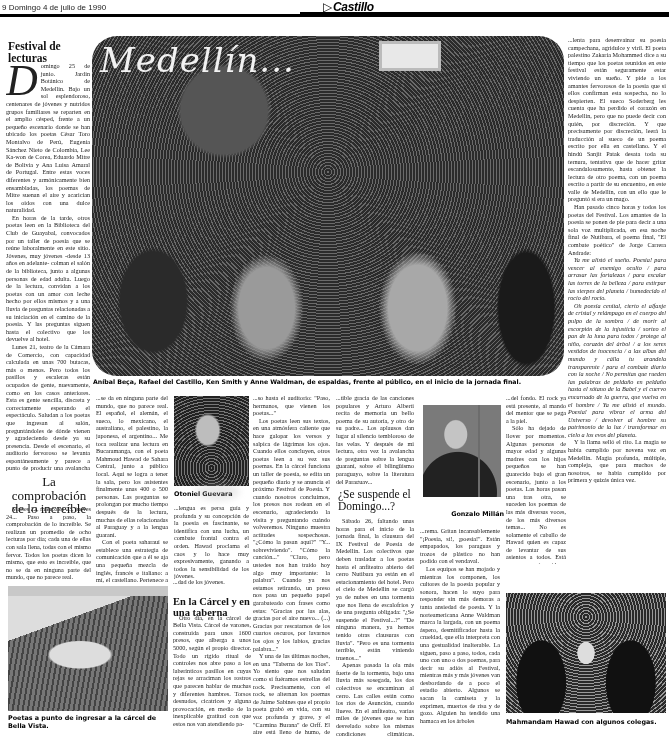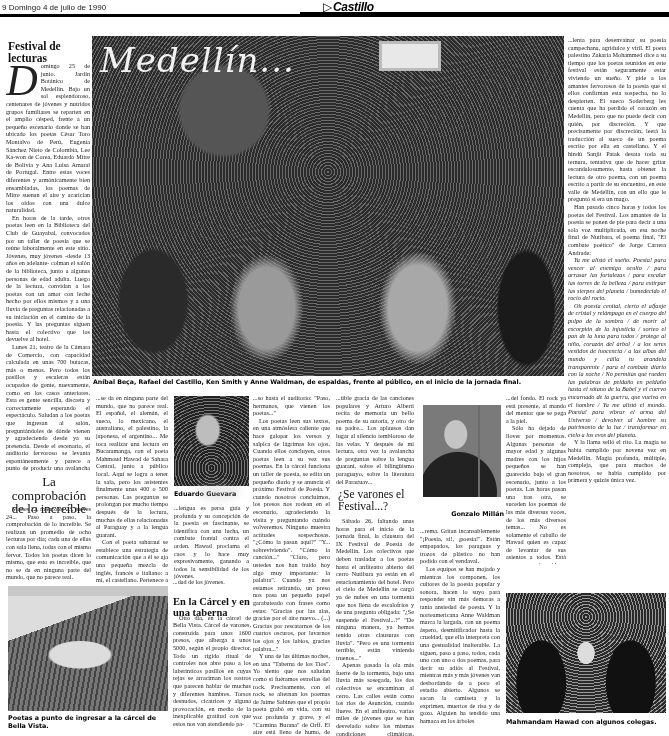--- a/index.html
+++ b/index.html
@@ -66,48 +66,48 @@
   <p class="noind"><span class="dropcap">D</span><span>omingo 25 de junio. Jardín Botánico de Medellín. Bajo un sol esplendoroso, centenares de jóvenes y nutridos grupos familiares se reparten en el amplio césped, frente a un pequeño escenario donde se han ubicado los poetas César Toro Montalvo de Perú, Eugenia Sánchez Nieto de Colombia, Lee Ka-won de Corea, Eduardo Mitre de Bolivia y Ana Luisa Amaral de Portugal. Entre estas voces diferentes y armónicamente bien ensambladas, los poemas de Mitre suenan el aire y acarician los oídos con una dulce naturalidad.</span></p>
   <p>En horas de la tarde, otros poetas leen en la Biblioteca del Club de Guayabal, convocados por un taller de poesía que se reúne laboralmente en este sitio. Jóvenes, muy jóvenes -desde 13 años en adelante- colman el salón de la biblioteca, junto a algunas personas de edad adulta. Luego de la lectura, convidan a los poetas con un amor con leche hecho por ellos mismos y a una lluvia de preguntas relacionadas a su iniciación en el camino de la poesía. Y las preguntas siguen hasta el colectivo que los devuelve al hotel.</p>
   <p>Lunes 21, teatro de la Cámara de Comercio, con capacidad calculada en unas 700 butacas, más o menos. Pero todos los pasillos y escaleras están ocupados de gente, nuevamente, como en los casos anteriores. Esta es gente sencilla, discreta y correctamente esperando el espectáculo. Saludan a los poetas que ingresan al salón, preguntándoles de dónde vienen y agradeciendo desde ya su presencia. Desde el escenario, el auditorio fervoroso se levanta espontáneamente y parece a punto de producir una avalancha sobre los poetas. Minutos antes del inicio de la lectura, se cierra la sala, sin poder albergar a todas las personas que han venido.</p>
 </div>
 
 <div class="hl" style="left:6px;top:475px;width:86px;font-size:13px;font-weight:normal;text-align:center;">La comprobación de lo increíble</div>
 <div class="col" style="left:6px;top:505px;width:85px;height:75px;">
   <p>Martes 22, miércoles 23, jueves 24... Paso a paso, la comprobación de lo increíble. Se realizan un promedio de ocho lecturas por día; cada una de ellas con sala llena, todas con el mismo fervor. Todos los poetas dicen lo mismo, que esto es increíble, que no se da en ninguna parte del mundo, que no parece real.</p>
 </div>
 
-<div class="photo photo-main" style="left:92px;top:36px;width:472px;height:340px;">
+<div class="photo photo-main" style="left:92px;top:36px;width:472px;height:340px;border-radius:25px;">
   <div class="screen"></div>
   <div class="medellin">Medellín...</div>
 </div>
 <div class="caption" style="left:93px;top:378px;width:475px;font-size:6.2px;">Aníbal Beça, Rafael del Castillo, Ken Smith y Anne Waldman, de espaldas, frente al público, en el inicio de la jornada final.</div>
 
 <div class="col" style="left:96px;top:394px;width:72px;height:190px;">
   <p class="noind">...se da en ninguna parte del mundo, que no parece real. El español, el alemán, el sueco, lo mexicano, el australiano, el palestino, la japonesa, el argentino... Me toca realizar una lectura en Bucaramanga, con el poeta Mahmoud Hawad de Sahara Central, junto a público local. Aquí se logra a tener la sala, pero los asistentes finalmente unas 400 o 500 personas. Las preguntas se prolongan por mucho tiempo después de la lectura, muchas de ellas relacionadas al Paraguay y a la lengua guaraní.</p>
   <p>Con el poeta saharauí se establece una estrategia de comunicación que a él se aja una pequeña mezcla de inglés, francés e italiano: a mí, el castellano. Pertenece a una etnia nómada, su lengua es poco conocida y de su poesía...</p>
 </div>
 
 <div class="photo photo-portrait" style="left:174px;top:396px;width:75px;height:90px;"></div>
-<div class="caption" style="left:174px;top:490px;width:80px;">Eduardo Guevara</div>
+<div class="caption" style="left:174px;top:490px;width:80px;">Otoniel Guevara</div>
 <div class="smudge" style="left:195px;top:483px;width:45px;height:18px;"></div>
 <div class="col" style="left:174px;top:504px;width:75px;height:80px;">
   <p class="noind">...lengua es persa guía y profunda y su concepción de la poesía es fascinante, se identifica con una lucha, un combate frontal contra el orden. Hawad proclama el caos y lo hace muy expresivamente, ganando a todos la sensibilidad de los jóvenes.</p>
 </div>
 
 <div class="col" style="left:253px;top:394px;width:77px;height:342px;">
   <p class="noind">...so hasta el auditorio: "Paso, hermanos, que vienen los poetas..."</p>
   <p>Los poetas leen sus textos, en una atmósfera caliente que hace galopar los versos y salpica de lágrimas los ojos. Cuando ellos concluyen, otros poetas leen a su vez sus poemas. En la cárcel funciona un taller de poesía, se edita un pequeño diario y se anuncia el próximo Festival de Poesía. Y cuando nosotros concluimos, los presos nos rodean en el escenario, agradeciendo la visita y preguntando cuándo volveremos. Ninguno muestra actitudes sospechosas. "¿Cómo la pasan aquí?" "Y... sobreviviendo". "Cómo la canción..." "Claro, pero ustedes nos han traído hoy algo muy importante: la palabra". Cuando ya nos estamos retirando, un preso nos pasa un pequeño papel garabateado con frases como estas: "Gracias por las alas, gracias por el aire nuevo... (...) Gracias por rescatarnos de los cuartos oscuros, por lavarnos los ojos y los labios, gracias palabra..."</p>
   <p>Y una de las últimas noches, en una "Taberna de los Tíos". Yo siento que nos saludan como si fuéramos estrellas del rock. Precisamente, con el rock, se alternan los poemas de Jaime Sabines que el propio poeta grabó en vida, con su voz profunda y grave, y el "Carmina Burana" de Orff. El aire está lleno de humo, de temblores de velas, de ansiedades casi palpables... El cubano Alex Pausides desgrana unos poemas con la irreve-</p>
 </div>
 
 <div class="col" style="left:336px;top:394px;width:78px;height:90px;">
   <p class="noind">...tible gracia de las canciones populares y Arturo Alberti recita de memoria un bello poema de su autoría, y otro de su padre... Los aplausos dan lugar al silencio tembloroso de las velas. Y después de mi lectura, otra vez la avalancha de preguntas sobre la lengua guaraní, sobre el bilingüismo paraguayo, sobre la literatura del Paraguay...</p>
 </div>
-<div class="hl" style="left:338px;top:488px;width:78px;font-size:11.5px;font-weight:normal;">¿Se varones el Festival...?</div>
+<div class="hl" style="left:338px;top:488px;width:78px;font-size:11.5px;font-weight:normal;">¿Se suspende el Domingo...?</div>
 <div class="col" style="left:336px;top:517px;width:78px;height:219px;">
   <p>Sábado 26, faltando unas horas para el inicio de la jornada final, la clausura del IX Festival de Poesía de Medellín. Los colectivos que deben trasladar a los poetas hasta el anfiteatro abierto del cerro Nutibara ya están en el estacionamiento del hotel. Pero el cielo de Medellín se cargó ya de nubes en una tormenta que nos llena de escalofríos y de una pregunta obligada: "¿Se suspende el Festival...?" "De ninguna manera, ya hemos tenido otras clausuras con lluvia". "Pero es una tormenta terrible, están viniendo truenos..."</p>
   <p>Apenas pasada la ola más fuerte de la tormenta, bajo una lluvia más sosegada, los dos colectivos se encaminan al cerro. Las calles están como los ríos de Asunción, cuando llueve. En el anfiteatro, varias miles de jóvenes que se han desvelado sobre los mismas condiciones climáticas, saludan a los poetas con vítores que ruedan por las la-</p>
 </div>
 
 <div class="photo photo-gonzalo" style="left:423px;top:405px;width:78px;height:92px;"></div>
 <div class="caption" style="left:424px;top:510px;width:80px;text-align:right;">Gonzalo Millán</div>
 <div class="col" style="left:420px;top:527px;width:80px;height:209px;">
   <p class="noind">...rema. Gritan incansablemente "¡Poesía, sí!, ¡poesía!". Están empapados, los paraguas y trozos de plástico no han podido con el vendaval.</p>
   <p>Los equipos se han mojado y mientras los componen, los cultores de la poesía popular y sonora, hacen lo suyo para responder sin más demoras a tanta ansiedad de poesía. Y la norteamericana Anne Waldman marca la largada, con un poema áspero, desmitificador hasta la crueldad, que ella interpreta con una gestualidad inalterable. La siguen, paso a paso, todos, cada uno con uno o dos poemas, para decir su adiós al Festival, mientras más y más jóvenes van desbordando de a poco el estadio abierto. Algunos se sacan la camiseta y la exprimen, muertos de risa y de gozo. Alguien ha tendido una hamaca en los árboles</p>

